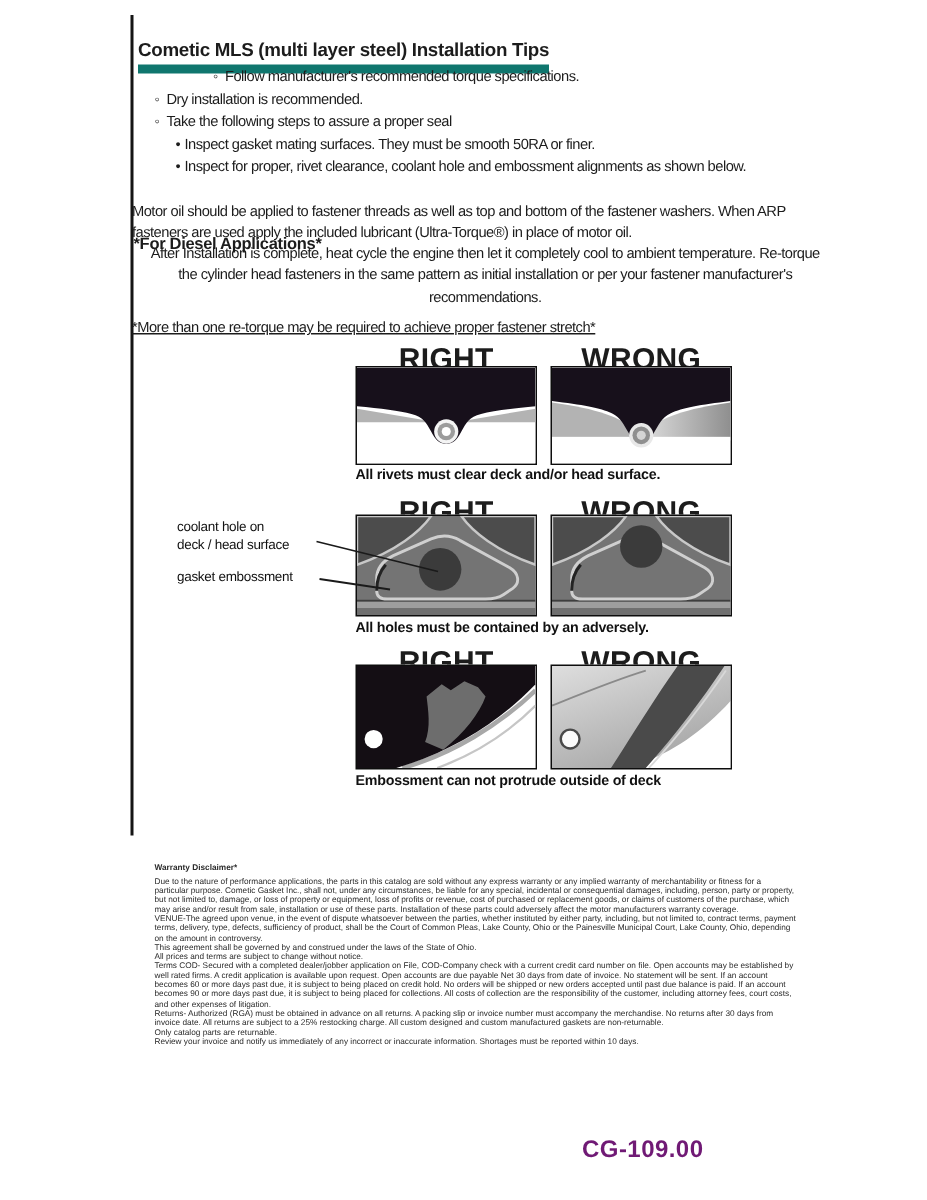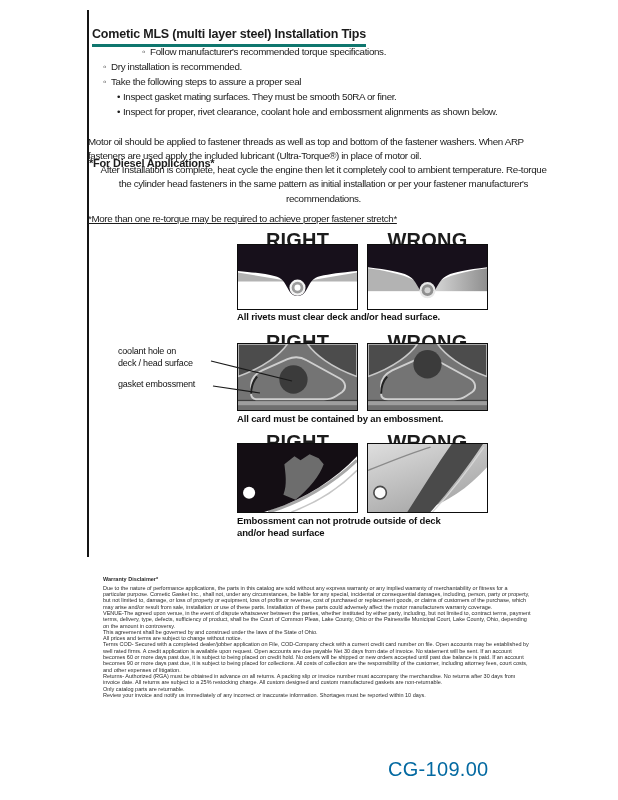--- a/index.html
+++ b/index.html
@@ -3,39 +3,39 @@
 <meta charset="utf-8">
 <style>
   html,body{margin:0;padding:0;}
   body{
     width:618px;height:800px;position:relative;background:#ffffff;
     font-family:"Liberation Sans", sans-serif;color:#1c1c1c;overflow:hidden;
   }
   .abs{position:absolute;}
   .title{
     font-size:12.5px;font-weight:bold;letter-spacing:-0.2px;
-    border-bottom:3px solid #0f766e;padding-bottom:2.5px;display:inline-block;
+    border-bottom:6px solid #0f766e;padding-bottom:2.5px;display:inline-block;
   }
   .body-txt{font-size:9.8px;letter-spacing:-0.35px;line-height:14.3px;}
   .bullet-row{position:absolute;left:103px;font-size:9.8px;letter-spacing:-0.35px;white-space:nowrap;}
   .bullet-row .mk{display:inline-block;width:8px;}
   .sub-row{position:absolute;left:117px;font-size:9.8px;letter-spacing:-0.35px;white-space:nowrap;}
   .sub-row .mk{display:inline-block;width:6px;}
   .heading{font-size:11px;font-weight:bold;letter-spacing:-0.2px;}
   .fig-label{position:absolute;width:121px;text-align:center;font-size:20px;font-weight:bold;letter-spacing:0.2px;}
   .fig-box{position:absolute;width:121px;border:1.5px solid #0d0d0d;box-sizing:border-box;background:#fff;}
   .fig-box svg{display:block;width:100%;height:100%;}
   .caption{position:absolute;left:237px;font-size:9.5px;font-weight:bold;letter-spacing:-0.15px;line-height:11.5px;color:#111;}
   .annot{position:absolute;left:118px;width:92px;text-align:left;font-size:9px;letter-spacing:-0.2px;line-height:11.5px;color:#111;}
   .left-rule{position:absolute;left:87px;top:10px;width:1.5px;height:547px;background:#151515;}
   .fineprint{position:absolute;left:103px;top:576px;width:428px;font-size:5.5px;line-height:6.3px;color:#2a2a2a;}
   .fineprint p{margin:0;}
   .fineprint .fp-head{font-weight:bold;margin-bottom:2.5px;}
   .mt8{margin-top:8px;} .mt10{margin-top:10px;} .mt6{margin-top:6px;} .mt7{margin-top:7px;} .mt5{margin-top:5px;}
-  .page-num{position:absolute;left:388px;top:758px;font-size:20px;letter-spacing:0.3px;color:#0369a1;}
+  .page-num{position:absolute;left:388px;top:758px;font-size:16px;letter-spacing:0.3px;color:#701a75;font-weight:bold;}
 </style>
 </head>
 <body>
 
 <div class="left-rule"></div>
 
 <div class="abs" style="left:92px;top:24px;">
   <span class="title">Cometic MLS (multi layer steel) Installation Tips</span>
 </div>
 
@@ -116,21 +116,21 @@
     <rect x="0" y="55" width="118" height="1.3" fill="#3e3e3e"></rect>
     <rect x="0" y="56.3" width="118" height="4.2" fill="#9e9e9e"></rect>
     <rect x="0" y="60.5" width="118" height="4.5" fill="#6f6f6f"></rect>
     <path d="M0,0 H49 C42,10 26,23 0,32 Z" fill="#4c4c4c" stroke="#c8c8c8" stroke-width="1.6"></path>
     <path d="M118,0 H69 C76,10 92,23 118,32 Z" fill="#4c4c4c" stroke="#c8c8c8" stroke-width="1.6"></path>
     <path d="M13,49 L13,41 C13,34.5 17,29.5 24,26 L49,15 C55,12.5 62,12.5 68,16 L101,34 C107,37.5 108,44 103,47.5 L97,51.5 C94,53.5 90,54.5 85,54.5 L20,54.5 C15.5,54.5 13,52.5 13,49 Z" fill="none" stroke="#cfcfcf" stroke-width="1.9"></path>
     <path d="M13,49 C13,43 14.5,37 19,32" fill="none" stroke="#232323" stroke-width="2"></path>
     <circle cx="59" cy="20" r="14" fill="#3b3b3b"></circle>
   </svg>
 </div>
-<div class="caption" style="top:413px;">All card must be contained by an embossment.</div>
+<div class="caption" style="top:413px;">All holes must be contained by an adversely.</div>
 
 <div class="annot" style="top:346px;">
   <div>coolant hole on</div>
   <div>deck / head surface</div>
 </div>
 <div class="annot" style="top:379px;">
   <div>gasket embossment</div>
 </div>
 <svg class="abs" style="left:205px;top:355px;z-index:5;pointer-events:none;" width="100" height="45">
   <line x1="6" y1="6" x2="87" y2="26" stroke="#1a1a1a" stroke-width="1.2"></line>
@@ -161,21 +161,20 @@
     <rect x="0" y="0" width="118" height="67" fill="url(#g3)"></rect>
     <path d="M0,26 C20,18 42,9 62,3" fill="none" stroke="#8a8a8a" stroke-width="1.2"></path>
     <path d="M118,23 C97,46 73,61 48,67 L118,67 Z" fill="#ffffff"></path>
     <path d="M83,0 H114 C98,24 80,47 62,67 L39,67 C54,44 68,21 83,0 Z" fill="#4a4a4a"></path>
     <path d="M115,3 C99,26 81,49 64,67" fill="none" stroke="#d8d8d8" stroke-width="1.2"></path>
     <circle cx="12" cy="48" r="6.2" fill="#fbfbfb" stroke="#4a4a4a" stroke-width="1.6"></circle>
   </svg>
 </div>
 <div class="caption" style="top:515px;">
   <div>Embossment can not protrude outside of deck</div>
-  <div>and/or head surface</div>
 </div>
 
 <div class="fineprint">
   <p class="fp-head">Warranty Disclaimer*</p>
   <p>Due to the nature of performance applications, the parts in this catalog are sold without any express warranty or any implied warranty of merchantability or fitness for a particular purpose.  Cometic Gasket Inc., shall not, under any circumstances, be liable for any special, incidental or consequential damages, including, person, party or property, but not limited to, damage, or loss of property or equipment, loss of profits or revenue, cost of purchased or replacement goods, or claims of customers of the purchase, which may arise and/or result from sale, installation or use of these parts.  Installation of these parts could adversely affect the motor manufacturers warranty coverage.</p>
   <p class="mt8">VENUE-The agreed upon venue, in the event of dispute whatsoever between the parties, whether instituted by either party, including, but not limited to, contract terms, payment terms, delivery, type, defects, sufficiency of product, shall be the Court of Common Pleas, Lake County, Ohio or the Painesville Municipal Court, Lake County, Ohio, depending on the amount in controversy.</p>
   <p>This agreement shall be governed by and construed under the laws of the State of Ohio.</p>
   <p class="mt10">All prices and terms are subject to change without notice.</p>
   <p class="mt6">Terms COD- Secured with a completed dealer/jobber application on File, COD-Company check with a current credit card number on file.  Open accounts may be established by well rated firms.  A credit application is available upon request.  Open accounts are due payable Net 30 days from date of invoice.  No statement will be sent.  If an account becomes 60 or more days past due, it is subject to being placed on credit hold.  No orders will be shipped or new orders accepted until past due balance is paid.  If an account becomes 90 or more days past due, it is subject to being placed for collections.  All costs of collection are the responsibility of the customer, including attorney fees, court costs, and other expenses of litigation.</p>
   <p class="mt7">Returns- Authorized (RGA) must be obtained in advance on all returns.  A packing slip or invoice number must accompany the merchandise.  No returns after 30 days from invoice date.  All returns are subject to a 25% restocking charge.  All custom designed and custom manufactured gaskets are non-returnable.</p>

